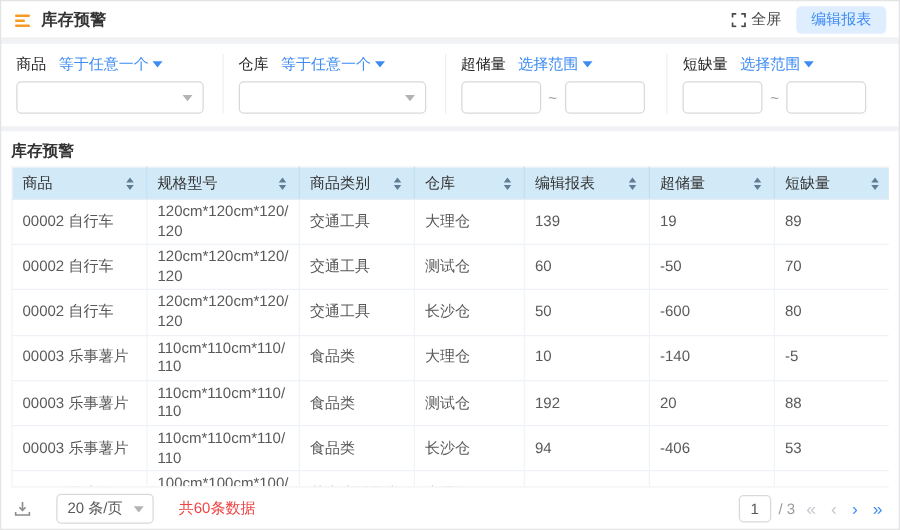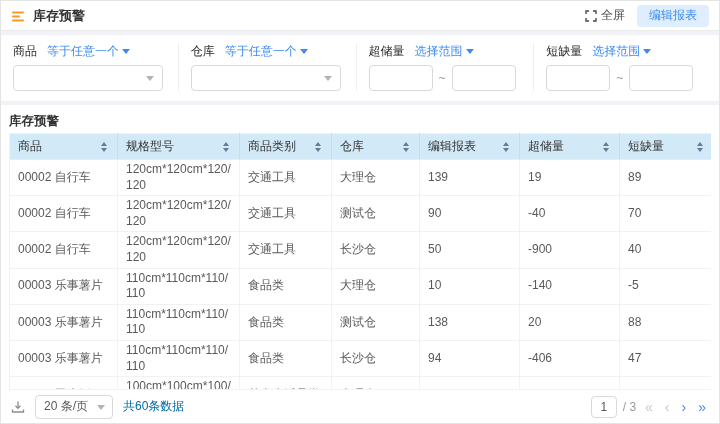--- a/index.html
+++ b/index.html
@@ -45,25 +45,25 @@
   th:last-child{border-right:none;}
   .th-inner{display:flex;align-items:center;}
   .sorter{display:inline-flex;flex-direction:column;gap:2px;margin-left:auto;cursor:pointer;padding:2px;}
   .caret-up-s{width:0;height:0;border-left:3.5px solid transparent;border-right:3.5px solid transparent;border-bottom:4px solid #5f7d95;}
   .caret-dn-s{width:0;height:0;border-left:3.5px solid transparent;border-right:3.5px solid transparent;border-top:4px solid #5f7d95;}
   td{height:30px;padding:2px 8px;color:#595959;border-right:1px solid #f1f4f7;border-bottom:1px solid #eef1f5;word-break:break-all;line-height:1.3;background:#fff;}
   td:last-child{border-right:none;}
   td:nth-child(n+5){text-align:left;}
 
   
-  .pager{height:34px;display:flex;align-items:center;gap:10px;padding:0 2px;border-top:1px solid #f2f2f2;flex:0 0 auto;justify-content:flex-end;}
+  .pager{height:34px;display:flex;align-items:center;gap:20px;padding:0 2px;border-top:1px solid #f2f2f2;flex:0 0 auto;justify-content:flex-end;}
   .export-icon{color:#8c8c8c;display:inline-flex;cursor:pointer;}
   .page-size{height:24px;border:1px solid #d9d9d9;border-radius:4px;padding:0 24px 0 8px;display:inline-flex;align-items:center;position:relative;cursor:pointer;color:#595959;background:#fff;}
   .page-size .select-caret{top:9px;right:7px;}
-  .total-text{color:#0369a1;}
+  .total-text{color:#ef4444;}
   .pager-right{margin-left:auto;display:flex;align-items:center;gap:6px;}
   .page-input{width:26px;height:22px;border:1px solid #d9d9d9;border-radius:4px;text-align:center;font-family:inherit;font-size:12px;color:#595959;}
   .total-pages{color:#9b9b9b;}
   .nav-btn{font-size:14px;line-height:1;padding:2px 3px;cursor:pointer;user-select:none;}
   .nav-btn.disabled{color:#c3c8cf;}
   .nav-btn.enabled{color:var(--accent);}
 </style>
 </head>
 <body>
 
@@ -245,59 +245,59 @@
               <td>大理仓</td>
               <td>139</td>
               <td>19</td>
               <td>89</td>
           </tr>
           <tr>
             <td>00002 自行车</td>
               <td>120cm*120cm*120/120</td>
               <td>交通工具</td>
               <td>测试仓</td>
-              <td>90</td>
-              <td>-40</td>
+              <td>60</td>
+              <td>-50</td>
               <td>70</td>
           </tr>
           <tr>
             <td>00002 自行车</td>
               <td>120cm*120cm*120/120</td>
               <td>交通工具</td>
               <td>长沙仓</td>
               <td>50</td>
-              <td>-900</td>
-              <td>40</td>
+              <td>-600</td>
+              <td>80</td>
           </tr>
           <tr>
             <td>00003 乐事薯片</td>
               <td>110cm*110cm*110/110</td>
               <td>食品类</td>
               <td>大理仓</td>
               <td>10</td>
               <td>-140</td>
               <td>-5</td>
           </tr>
           <tr>
             <td>00003 乐事薯片</td>
               <td>110cm*110cm*110/110</td>
               <td>食品类</td>
               <td>测试仓</td>
-              <td>138</td>
+              <td>192</td>
               <td>20</td>
               <td>88</td>
           </tr>
           <tr>
             <td>00003 乐事薯片</td>
               <td>110cm*110cm*110/110</td>
               <td>食品类</td>
               <td>长沙仓</td>
               <td>94</td>
               <td>-406</td>
-              <td>47</td>
+              <td>53</td>
           </tr>
           <tr>
             <td>00004 卫生纸</td>
               <td>100cm*100cm*100/100</td>
               <td>基本生活品类</td>
               <td>大理仓</td>
               <td>42</td>
               <td>-558</td>
               <td>32</td>
           </tr>

